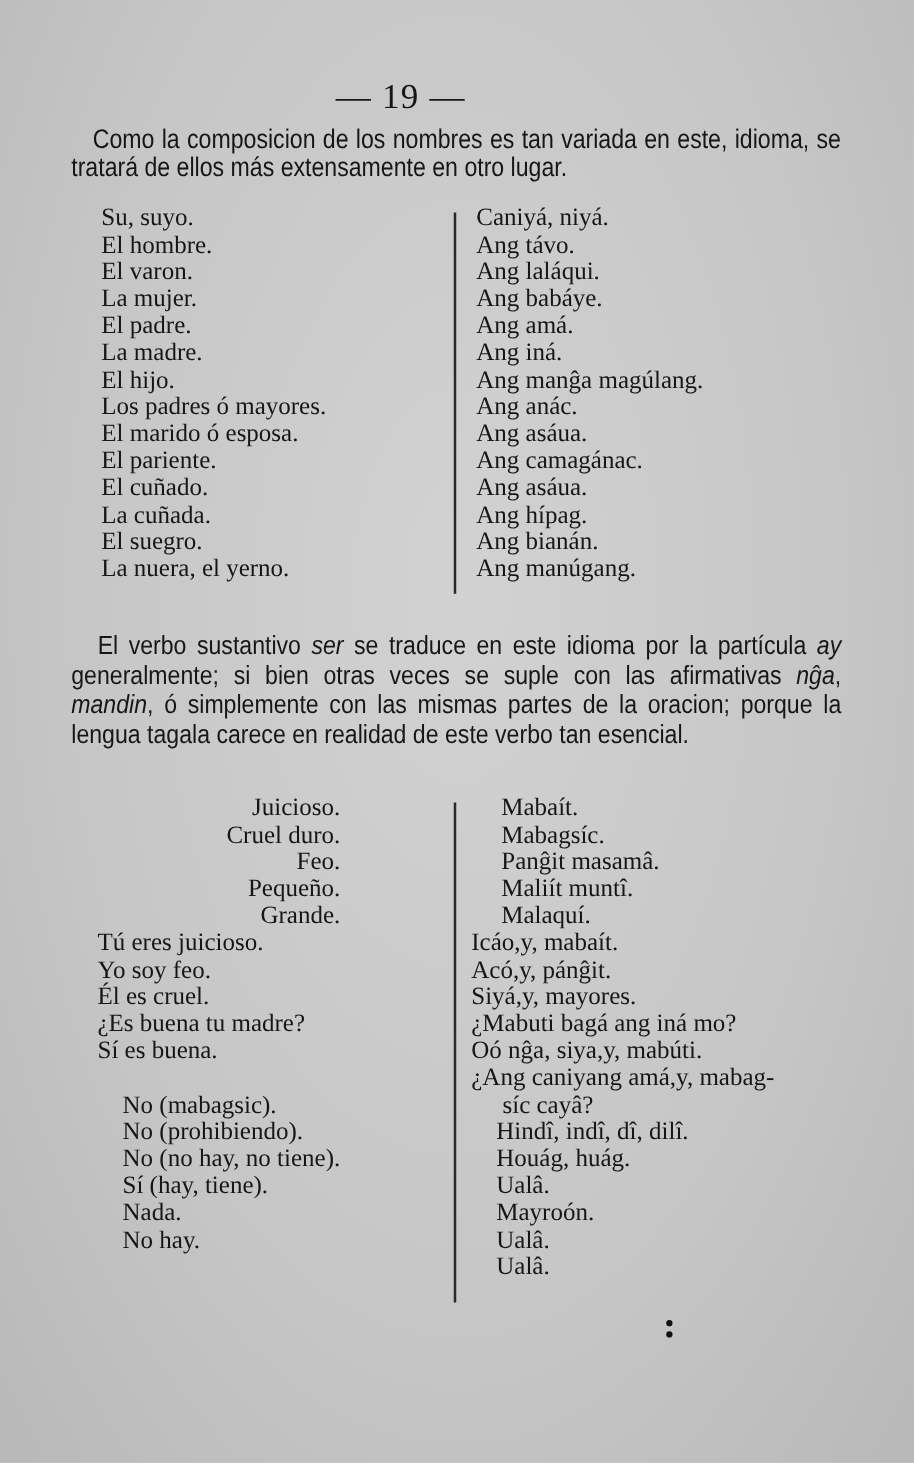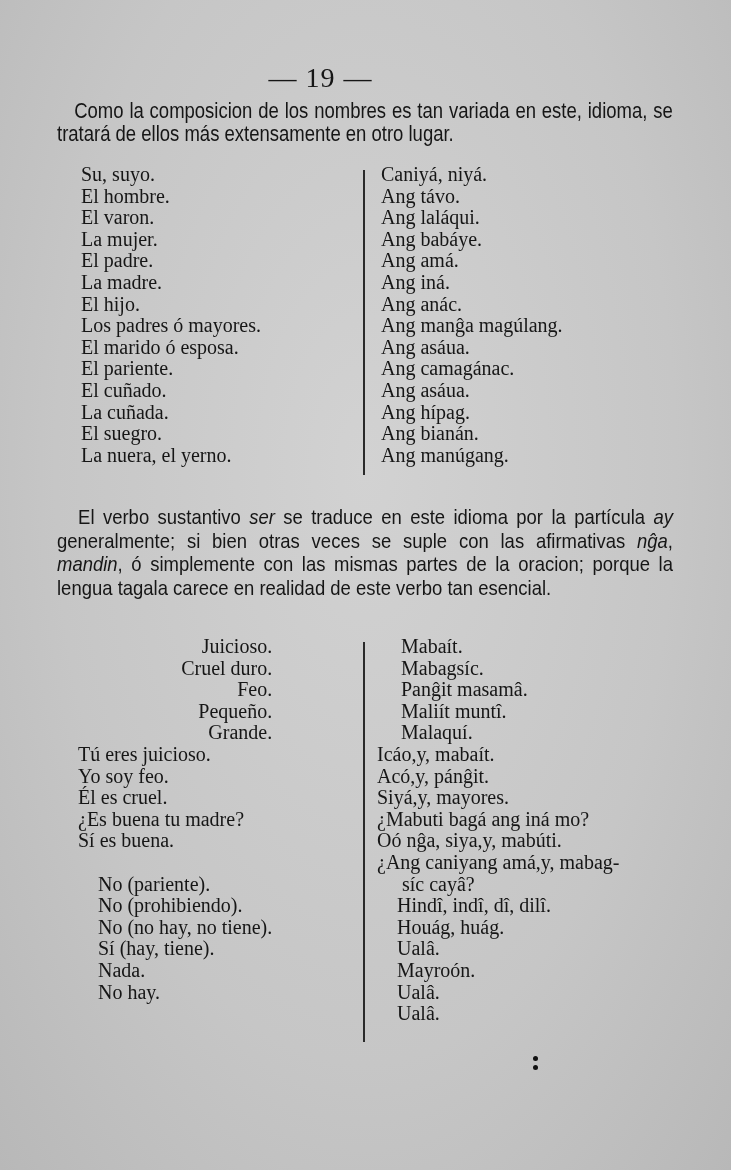--- a/index.html
+++ b/index.html
@@ -66,22 +66,22 @@
   <div class="row">La nuera, el yerno.</div>
 </div>
 <div class="div-1"></div>
 <div class="vocab col-r1">
   <div class="row">Caniyá, niyá.</div>
   <div class="row">Ang távo.</div>
   <div class="row">Ang laláqui.</div>
   <div class="row">Ang babáye.</div>
   <div class="row">Ang amá.</div>
   <div class="row">Ang iná.</div>
+  <div class="row">Ang manĝa magúlang.</div>
   <div class="row">Ang anác.</div>
-  <div class="row">Ang manĝa magúlang.</div>
   <div class="row">Ang asáua.</div>
   <div class="row">Ang camagánac.</div>
   <div class="row">Ang asáua.</div>
   <div class="row">Ang hípag.</div>
   <div class="row">Ang bianán.</div>
   <div class="row">Ang manúgang.</div>
 </div>
 
 <p class="para para-2" style="margin:0"><span>El verbo sustantivo </span><i>ser</i><span> se traduce en este idioma por la partícula </span><i>ay</i><span> generalmente; si bien otras veces se suple con las afirmativas </span><i>nĝa</i><span>, </span><i>mandin</i><span>, ó simplemente con las mismas partes de la oracion; porque la lengua tagala carece en realidad de este verbo tan esencial.</span></p>
 
@@ -90,21 +90,21 @@
   <div class="row indent-a">Cruel duro.</div>
   <div class="row indent-a">Feo.</div>
   <div class="row indent-a">Pequeño.</div>
   <div class="row indent-a">Grande.</div>
   <div class="row">Tú eres juicioso.</div>
   <div class="row">Yo soy feo.</div>
   <div class="row">Él es cruel.</div>
   <div class="row">¿Es buena tu madre?</div>
   <div class="row">Sí es buena.</div>
   <div class="row"></div>
-  <div class="row indent-c">No (pariente).</div>
+  <div class="row indent-c">No (mabagsic).</div>
   <div class="row indent-c">No (prohibiendo).</div>
   <div class="row indent-c">No (no hay, no tiene).</div>
   <div class="row indent-c">Sí (hay, tiene).</div>
   <div class="row indent-c">Nada.</div>
   <div class="row indent-c">No hay.</div>
 </div>
 <div class="div-2"></div>
 <div class="vocab col-r2">
   <div class="row indent-b">Mabaít.</div>
   <div class="row indent-b">Mabagsíc.</div>

